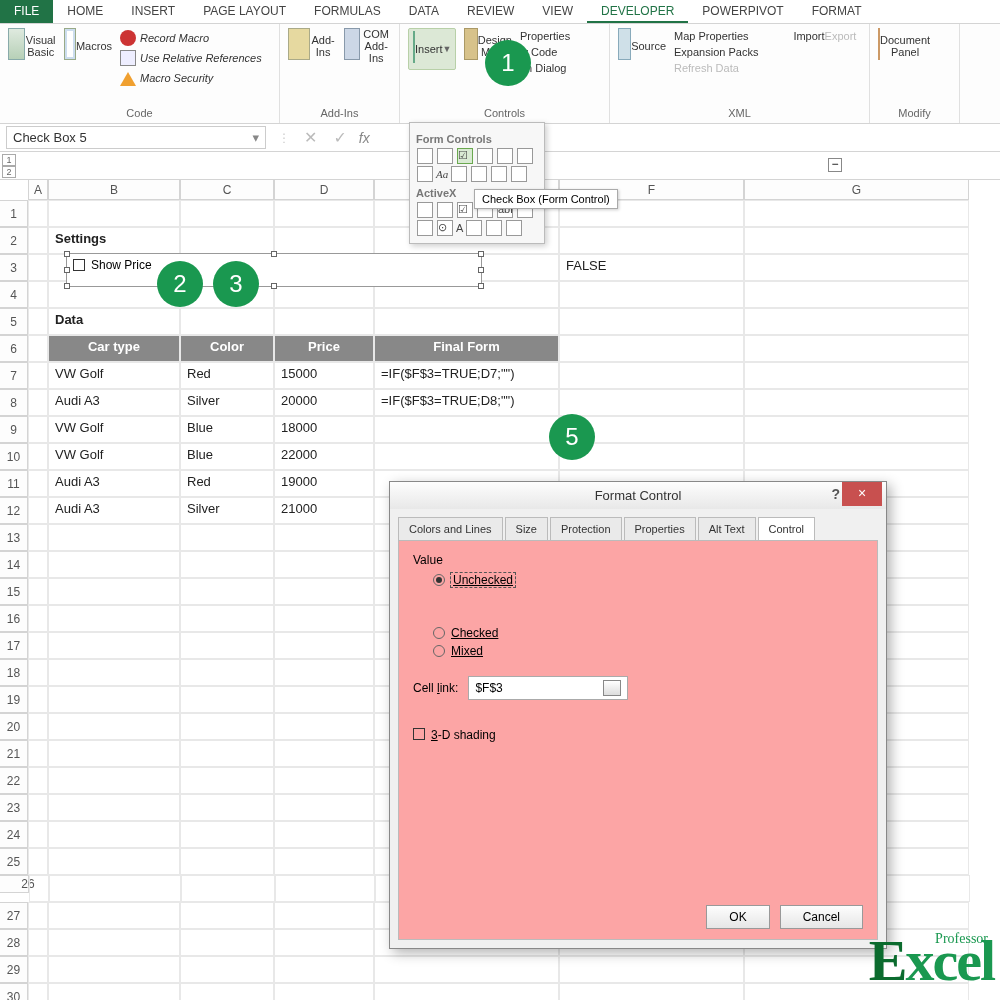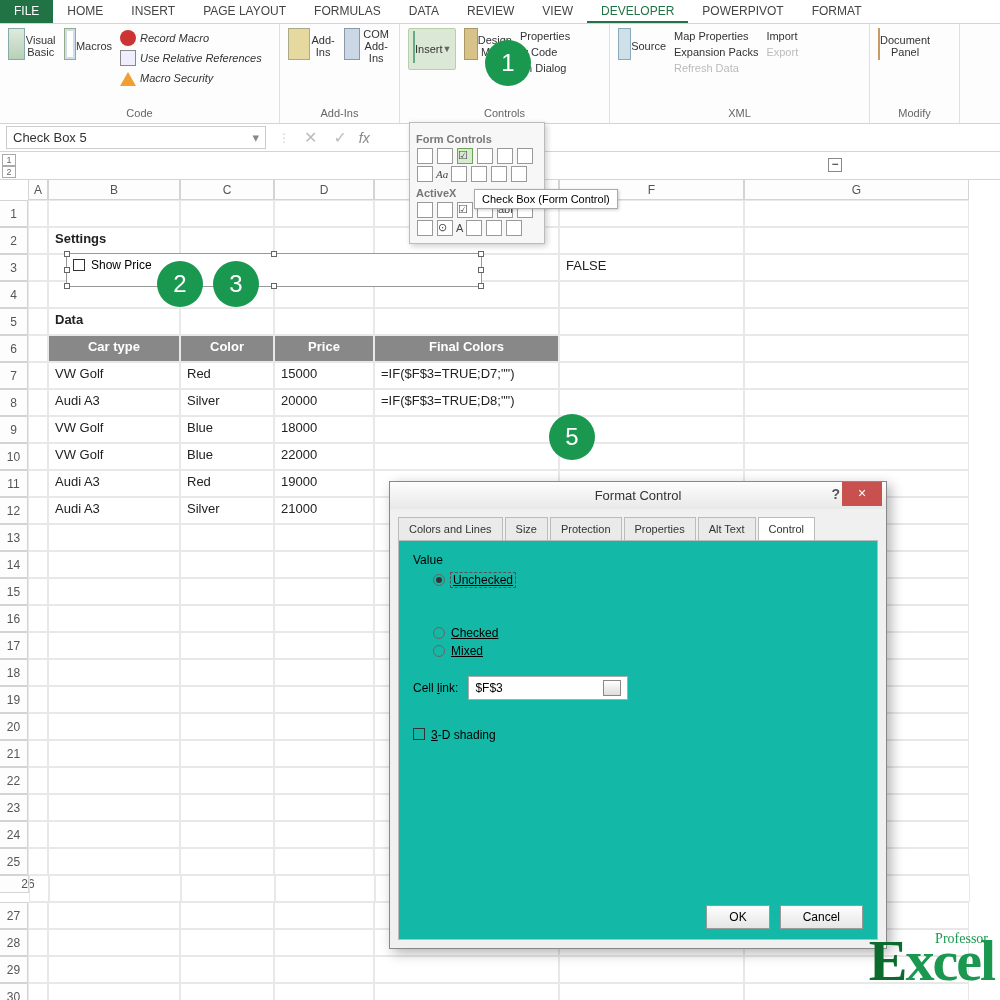--- a/index.html
+++ b/index.html
@@ -64,21 +64,21 @@
 
 
 .dialog { position:absolute; width:498px; background:#f0f0f0; border:1px solid #888; box-shadow:4px 4px 12px rgba(0,0,0,.3); z-index:80; font-size:12px;}
 .dialog .titlebar { background:linear-gradient(#fdfdfd,#e8e8e8); padding:6px 8px; display:flex; align-items:center; justify-content:center; position:relative;}
 .dialog .titlebar .title { color:#333; font-size:13px;}
 .dialog .titlebar .help { position:absolute; right:46px; top:4px; font-weight:bold; color:#555; font-size:14px;}
 .dialog .titlebar .close { position:absolute; right:4px; top:0px; width:40px; height:24px; background:#c8504f; color:#fff; text-align:center; line-height:22px; font-size:14px;}
 .dialog .tabs { display:flex; gap:0; padding:8px 8px 0 8px; }
 .dialog .tabs .dtab { border:1px solid #bbb; border-bottom:none; padding:5px 10px; background:#eaeaea; font-size:11px; color:#333; margin-right:2px; cursor:pointer;}
 .dialog .tabs .dtab.active { background:#fff; }
-.dialog .panel { background:#14b8a6; margin:0 8px 8px 8px; border:1px solid #bbb; padding:12px 14px 60px 14px; min-height:400px; position:relative;}
+.dialog .panel { background:#fca5a5; margin:0 8px 8px 8px; border:1px solid #bbb; padding:12px 14px 60px 14px; min-height:400px; position:relative;}
 .dialog .radio { display:flex; align-items:center; gap:6px; margin:4px 0;text-decoration:underline; }
 .dialog .radio .rb { width:12px; height:12px; border:1px solid #666; border-radius:50%; display:inline-flex; align-items:center; justify-content:center;}
 .dialog .radio .rb .dot2 { width:6px; height:6px; background:#333; border-radius:50%;}
 .dialog .celllink { display:flex; align-items:center; gap:10px; margin-top:18px;}
 .dialog .cellinput { border:1px solid #aaa; padding:3px 6px; width:160px; display:flex; justify-content:space-between; align-items:center; background:#fff;}
 .dialog .refbtn { width:18px; height:16px; border:1px solid #888; background:linear-gradient(#fff,#ddd); display:inline-block;}
 .dialog .chk3d { display:flex; align-items:flex-start; gap:6px; margin-top:28px;}
 .dialog .btns { position:absolute; bottom:10px; right:14px; display:flex; gap:10px;}
 .dialog .btn { border:1px solid #999; background:linear-gradient(#fdfdfd,#e6e6e6); padding:4px 22px; font-size:12px; cursor:pointer;}
 .underline-first::first-letter { text-decoration: underline; }
@@ -200,21 +200,21 @@
         <div class="smallrow">
             <span>Map Properties</span>
           </div>
         <div class="smallrow">
             <span>Expansion Packs</span>
           </div>
         <div class="smallrow" style="color:#bbb">
             <span>Refresh Data</span>
           </div>
       </div>
-      <div style="display:flex;flex-direction:column;">
+      <div style="display:flex;flex-direction:row;margin-left:27px;">
         <div class="smallrow">
             <span>Import</span>
           </div>
         <div class="smallrow" style="color:#bbb">
             <span>Export</span>
           </div>
       </div>
     </div>
     <div class="grouplabel">XML</div>
   </div>
@@ -347,21 +347,21 @@
         <div class="cell" style="width: 185px;"></div>
         <div class="cell" style="width: 185px;"></div>
         <div class="cell" style="width: 225px;"></div>
       </div>
       <div class="rowwrap">
         <div class="rowhead" style="height: 27px;">6</div>
         <div class="cell" style="width: 20px;"></div>
         <div class="cell hdrcell" style="width: 132px;">Car type</div>
         <div class="cell hdrcell" style="width: 94px;">Color</div>
         <div class="cell hdrcell" style="width: 100px;">Price</div>
-        <div class="cell hdrcell" style="width: 185px;">Final Colors</div>
+        <div class="cell hdrcell" style="width: 185px;">Final Form</div>
         <div class="cell" style="width: 185px;"></div>
         <div class="cell" style="width: 225px;"></div>
       </div>
       <div class="rowwrap">
         <div class="rowhead" style="height: 27px;">7</div>
         <div class="cell" style="width: 20px;"></div>
         <div class="cell" style="width: 132px;">VW Golf</div>
         <div class="cell" style="width: 94px;">Red</div>
         <div class="cell" style="width: 100px;">15000</div>
         <div class="cell" style="width: 185px;">=IF($F$3=TRUE;D7;"")</div>

